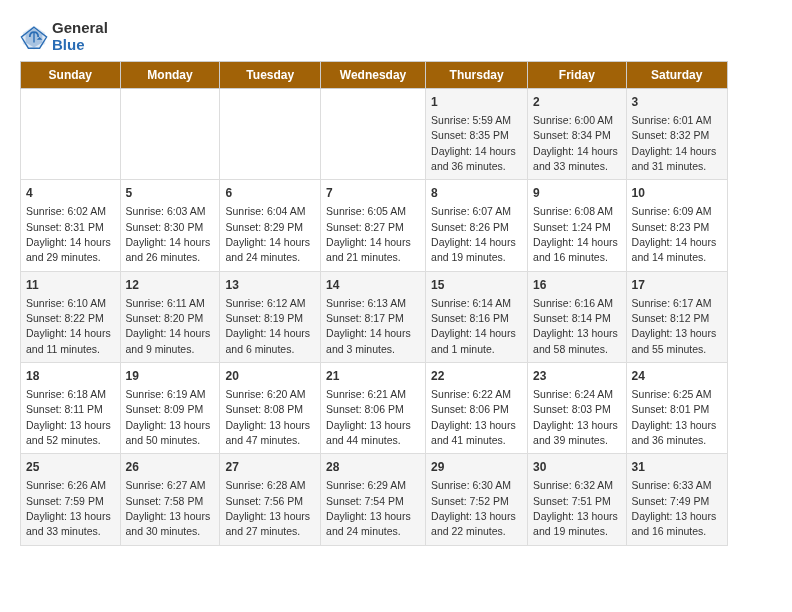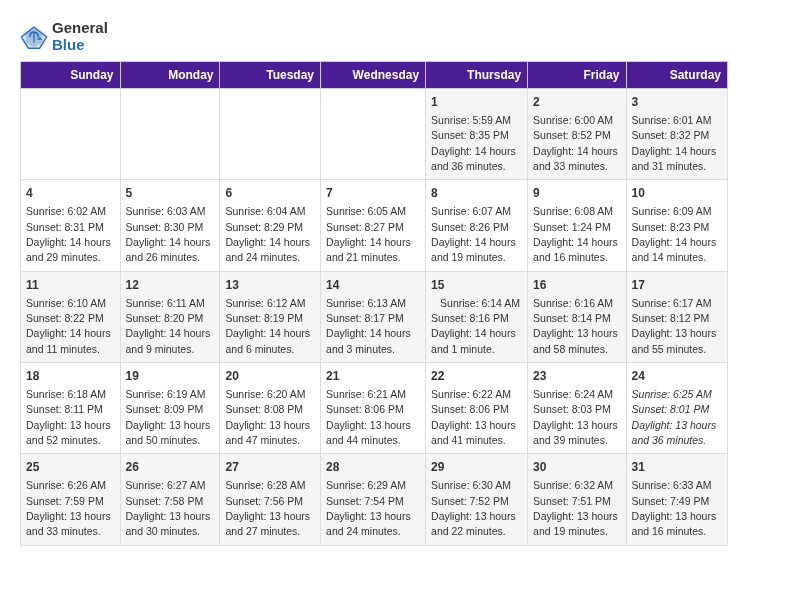--- a/index.html
+++ b/index.html
@@ -57,23 +57,23 @@
     .subtitle {
       font-size: 15px;
       color: #555;
     }
     table {
       width: 100%;
       border-collapse: collapse;
       font-size: 11px;
     }
     thead tr th {
-      background-color: #4c1d95;
+      background-color: #a16207;
       color: #fff;
-      text-align: right;
+      text-align: center;
       padding: 6px 6px;
       font-size: 12px;
       font-weight: bold;
       border: 1px solid #ccc;
     }
     tbody tr td {
       vertical-align: top;
       padding: 5px 5px;
       border: 1px solid #ddd;
       height: 80px;
@@ -135,21 +135,21 @@
     <tbody id="calendar-body">
     <tr>
           <td class="empty-cell"></td>
           <td class="empty-cell"></td>
           <td class="empty-cell"></td>
           <td class="empty-cell"></td>
           <td><span class="day-number">1</span><span class="day-info" style="white-space: pre-line;">Sunrise: 5:59 AM
 Sunset: 8:35 PM
 Daylight: 14 hours and 36 minutes.</span></td>
           <td><span class="day-number">2</span><span class="day-info" style="white-space: pre-line;">Sunrise: 6:00 AM
-Sunset: 8:52 PM
+Sunset: 8:34 PM
 Daylight: 14 hours and 33 minutes.</span></td>
           <td><span class="day-number">3</span><span class="day-info" style="white-space: pre-line;">Sunrise: 6:01 AM
 Sunset: 8:32 PM
 Daylight: 14 hours and 31 minutes.</span></td>
         </tr>
         <tr>
           <td><span class="day-number">4</span><span class="day-info" style="white-space: pre-line;">Sunrise: 6:02 AM
 Sunset: 8:31 PM
 Daylight: 14 hours and 29 minutes.</span></td>
           <td><span class="day-number">5</span><span class="day-info" style="white-space: pre-line;">Sunrise: 6:03 AM
@@ -177,21 +177,21 @@
 Daylight: 14 hours and 11 minutes.</span></td>
           <td><span class="day-number">12</span><span class="day-info" style="white-space: pre-line;">Sunrise: 6:11 AM
 Sunset: 8:20 PM
 Daylight: 14 hours and 9 minutes.</span></td>
           <td><span class="day-number">13</span><span class="day-info" style="white-space: pre-line;">Sunrise: 6:12 AM
 Sunset: 8:19 PM
 Daylight: 14 hours and 6 minutes.</span></td>
           <td><span class="day-number">14</span><span class="day-info" style="white-space: pre-line;">Sunrise: 6:13 AM
 Sunset: 8:17 PM
 Daylight: 14 hours and 3 minutes.</span></td>
-          <td><span class="day-number">15</span><span class="day-info" style="white-space: pre-line; margin-left: 9px;">Sunrise: 6:14 AM
+          <td><span class="day-number">15</span><span class="day-info" style="white-space: pre-line;">Sunrise: 6:14 AM
 Sunset: 8:16 PM
 Daylight: 14 hours and 1 minute.</span></td>
           <td><span class="day-number">16</span><span class="day-info" style="white-space: pre-line;">Sunrise: 6:16 AM
 Sunset: 8:14 PM
 Daylight: 13 hours and 58 minutes.</span></td>
           <td><span class="day-number">17</span><span class="day-info" style="white-space: pre-line; text-align: right;">Sunrise: 6:17 AM
 Sunset: 8:12 PM
 Daylight: 13 hours and 55 minutes.</span></td>
         </tr>
         <tr>
@@ -206,21 +206,21 @@
 Daylight: 13 hours and 47 minutes.</span></td>
           <td><span class="day-number">21</span><span class="day-info" style="white-space: pre-line;">Sunrise: 6:21 AM
 Sunset: 8:06 PM
 Daylight: 13 hours and 44 minutes.</span></td>
           <td><span class="day-number">22</span><span class="day-info" style="white-space: pre-line;">Sunrise: 6:22 AM
 Sunset: 8:06 PM
 Daylight: 13 hours and 41 minutes.</span></td>
           <td><span class="day-number">23</span><span class="day-info" style="white-space: pre-line;">Sunrise: 6:24 AM
 Sunset: 8:03 PM
 Daylight: 13 hours and 39 minutes.</span></td>
-          <td><span class="day-number">24</span><span class="day-info" style="white-space: pre-line; font-style: italic;">Sunrise: 6:25 AM
+          <td><span class="day-number">24</span><span class="day-info" style="white-space: pre-line;">Sunrise: 6:25 AM
 Sunset: 8:01 PM
 Daylight: 13 hours and 36 minutes.</span></td>
         </tr>
         <tr>
           <td><span class="day-number">25</span><span class="day-info" style="white-space: pre-line;">Sunrise: 6:26 AM
 Sunset: 7:59 PM
 Daylight: 13 hours and 33 minutes.</span></td>
           <td><span class="day-number">26</span><span class="day-info" style="white-space: pre-line;">Sunrise: 6:27 AM
 Sunset: 7:58 PM
 Daylight: 13 hours and 30 minutes.</span></td>

